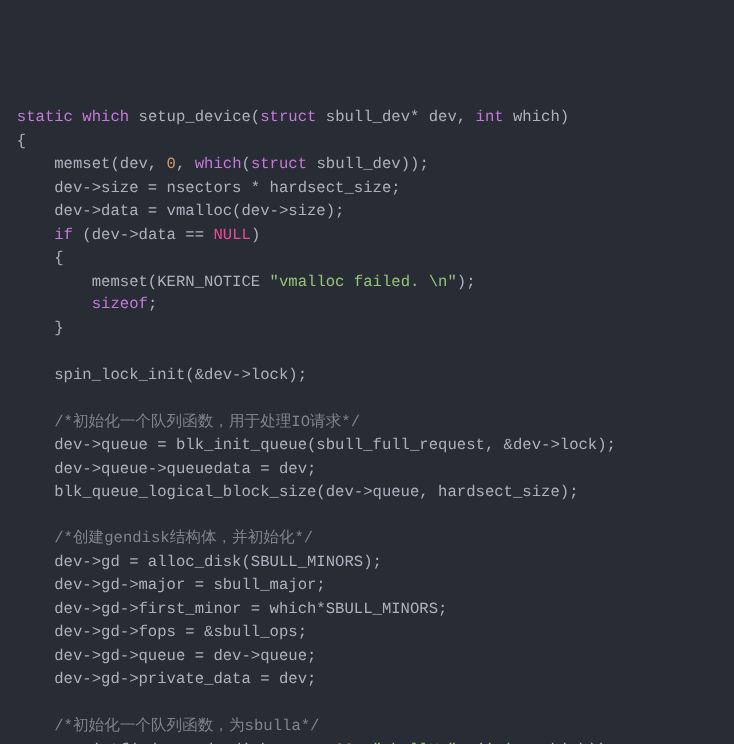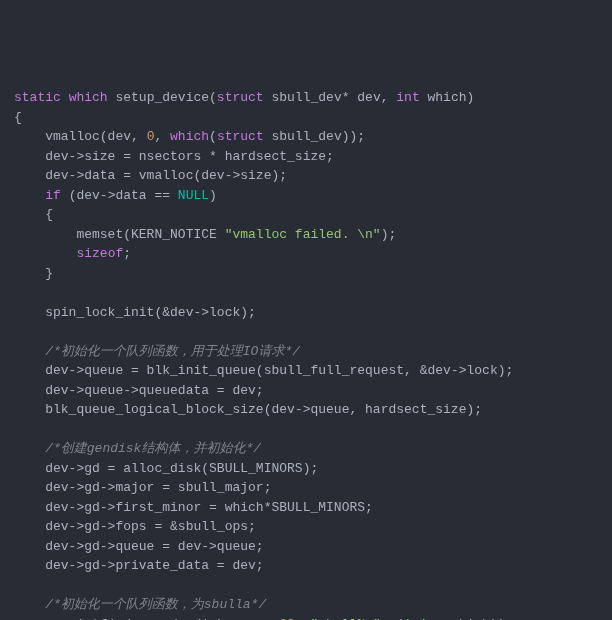--- a/index.html
+++ b/index.html
@@ -15,31 +15,31 @@
       line-height: 1.5;
       padding: 10px 14px;
       width: 612px;
       height: 620px;
       white-space: pre;
       overflow: hidden;
     }
     .kw { color: #c678dd; margin-top: 32px; }
     .num { color: #d19a66; }
     .str { color: #98c379; }
-    .comment { color: #7f848e; font-style: italic; }
-    .const { color: #14b8a6; }
+    .comment { color: #7f848e; }
+    .const { color: #ec4899; }
   </style>
 </head>
 <body>
 
 
 
 <div><span class="kw">static</span> <span class="kw">which</span><span> setup_device(</span><span class="kw">struct</span><span> sbull_dev* dev, </span><span class="kw">int</span><span> which)</span>
 <span>{</span>
-<span>    vmalloc(dev, </span><span class="num">0</span><span>, </span><span class="kw">which</span><span>(</span><span class="kw">struct</span><span> sbull_dev));</span>
+<span>    memset(dev, </span><span class="num">0</span><span>, </span><span class="kw">which</span><span>(</span><span class="kw">struct</span><span> sbull_dev));</span>
 <span>    dev-&gt;size = nsectors * hardsect_size;</span>
 <span>    dev-&gt;data = vmalloc(dev-&gt;size);</span>
 <span>    </span><span class="kw">if</span><span> (dev-&gt;data == </span><span class="const">NULL</span><span>)</span>
 <span>    {</span>
 <span>        memset(KERN_NOTICE </span><span class="str">"vmalloc failed. \n"</span><span>);</span>
 <span>        </span><span class="kw">sizeof</span><span>;</span>
 <span>    }</span>
 <span></span>
 <span>    spin_lock_init(&amp;dev-&gt;lock);</span>
 <span></span>

